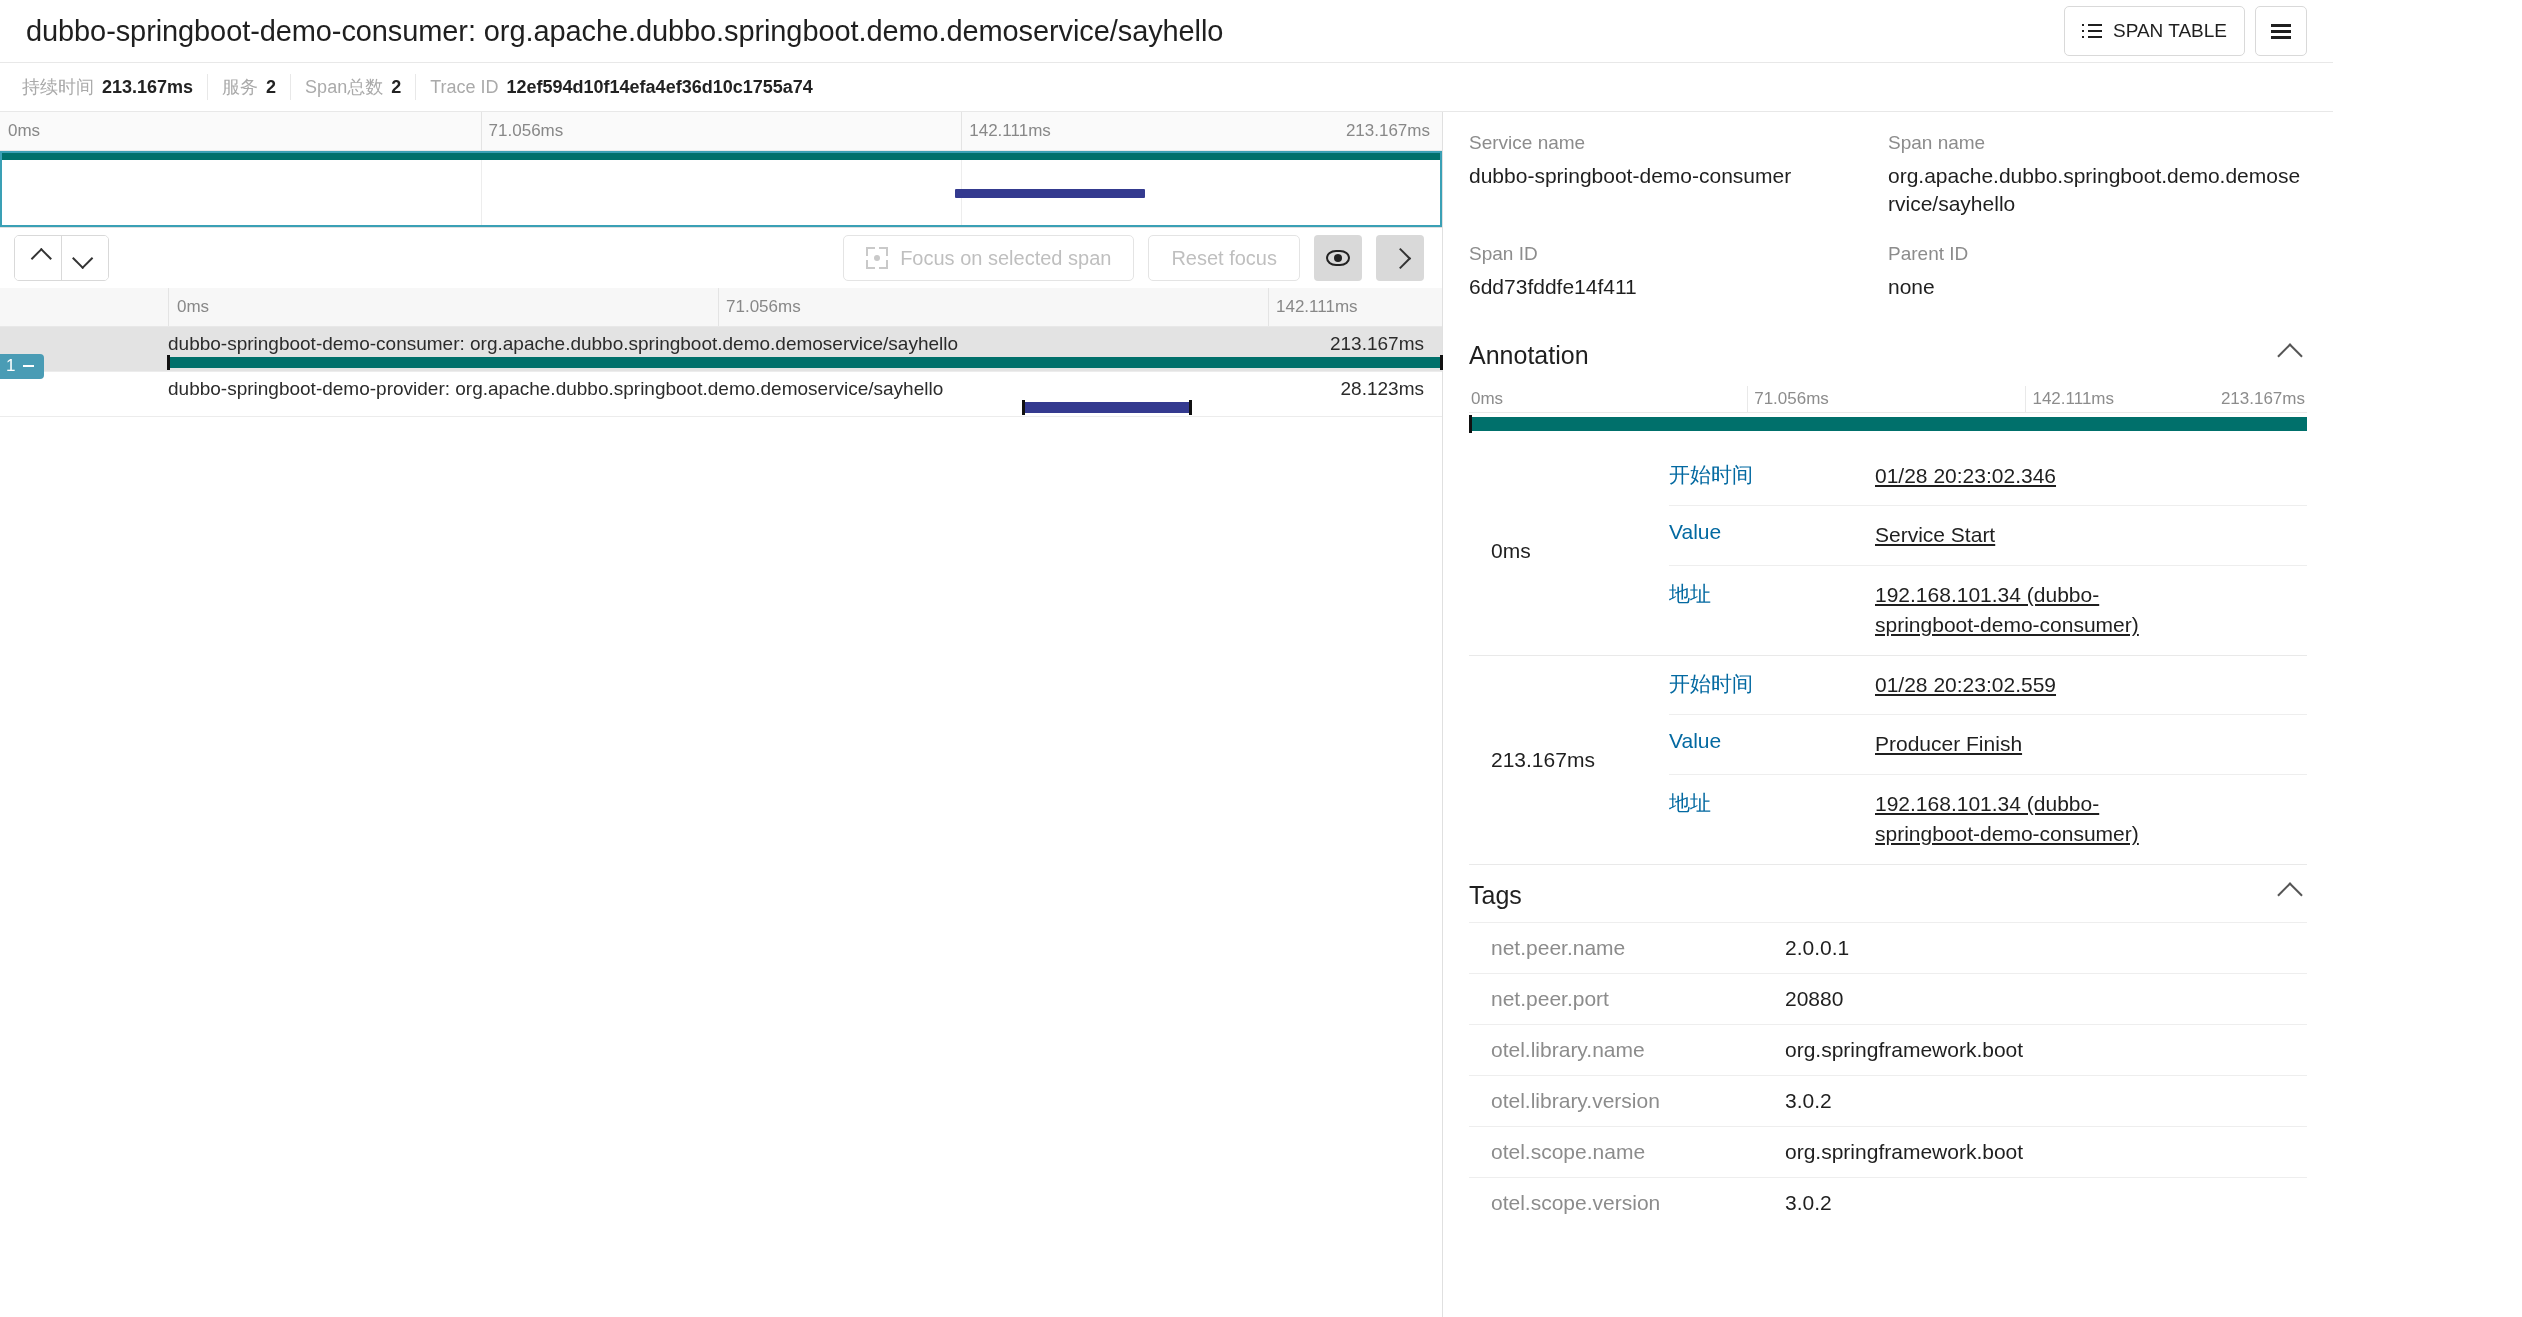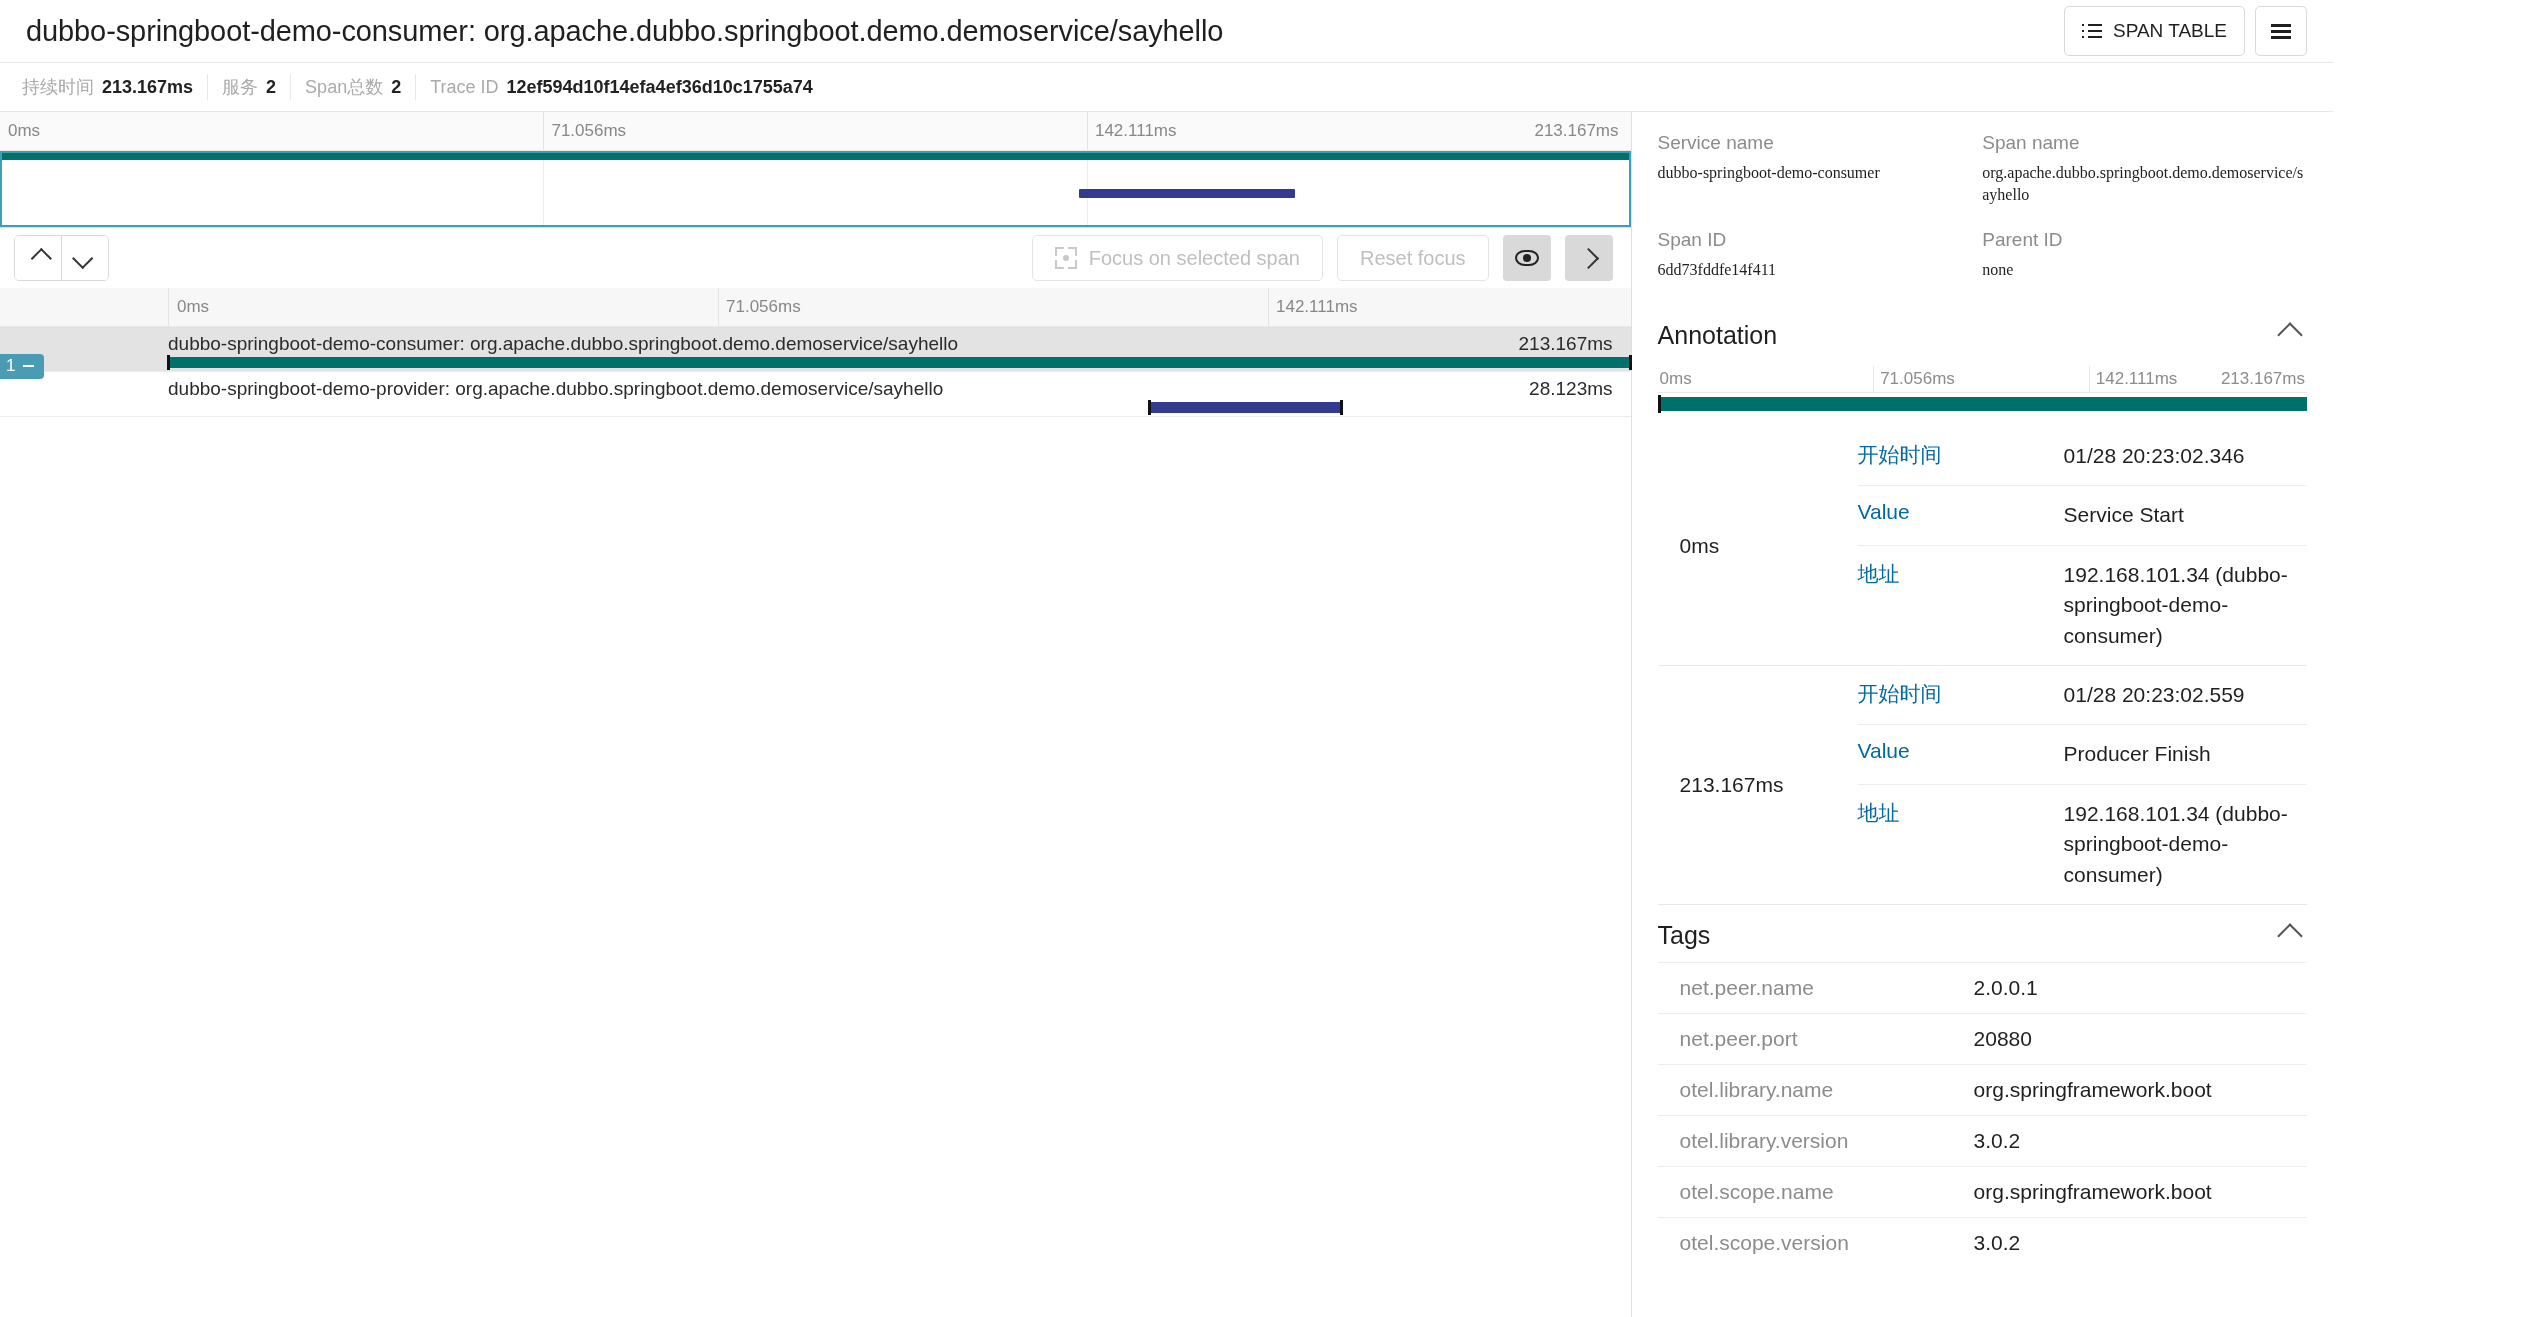--- a/index.html
+++ b/index.html
@@ -356,26 +356,25 @@
     grid-template-columns: 1fr 1fr;
     padding-top: 20px;
   }
   .kv-block { margin-bottom: 4px; }
   .kv-label {
     font-size: 19px;
     color: #8c8c8c;
     margin-bottom: 8px;
   }
   .kv-value {
-    font-size: 16px;
+    font-size: 21px;
     color: #1f1f1f;
     line-height: 1.35;
     word-break: break-all;
     margin-bottom: 20px;
-    font-family: Liberation Serif, serif;
   }
 
   .section-header {
     display: flex;
     align-items: center;
     justify-content: space-between;
     padding: 16px 0 12px 0;
     font-size: 25px;
     color: #1f1f1f;
     cursor: pointer;
@@ -452,20 +451,21 @@
     width: 206px;
     flex: 0 0 206px;
     font-size: 21px;
     color: #0369a1;
   }
   .anno-val {
     flex: 1 1 auto;
     font-size: 21px;
     color: #1f1f1f;
     line-height: 1.45;
+    text-decoration: underline;
   }
 
   
   .tags-table { }
   .tag-row {
     display: flex;
     border-top: 1px solid #eee;
     padding: 13px 0 13px 22px;
   }
   .tag-key {

